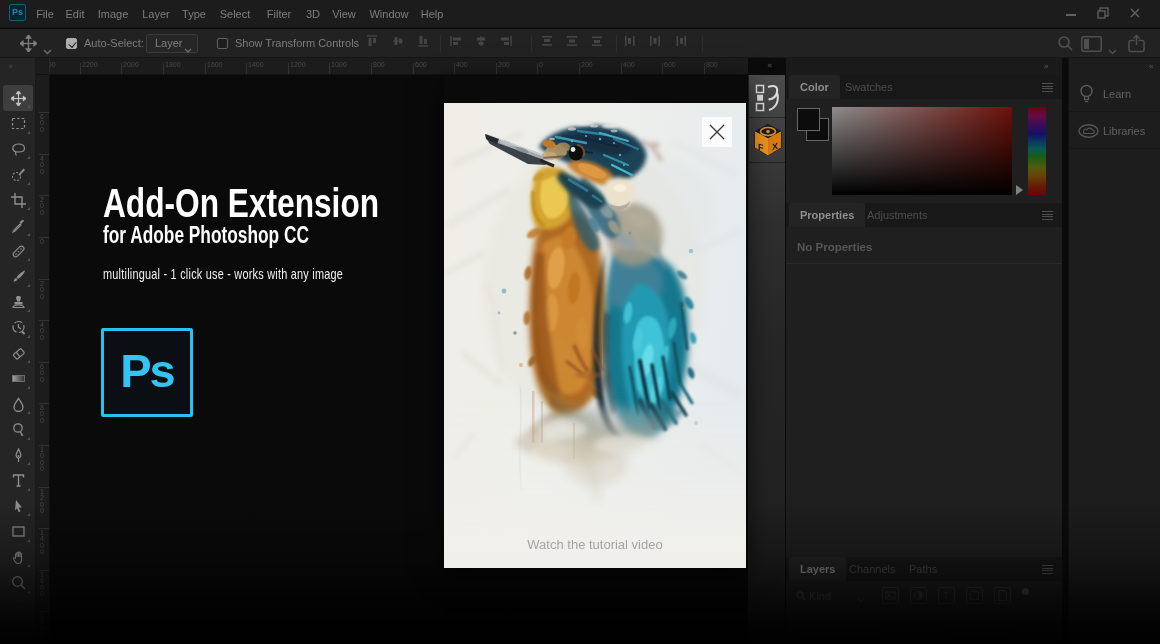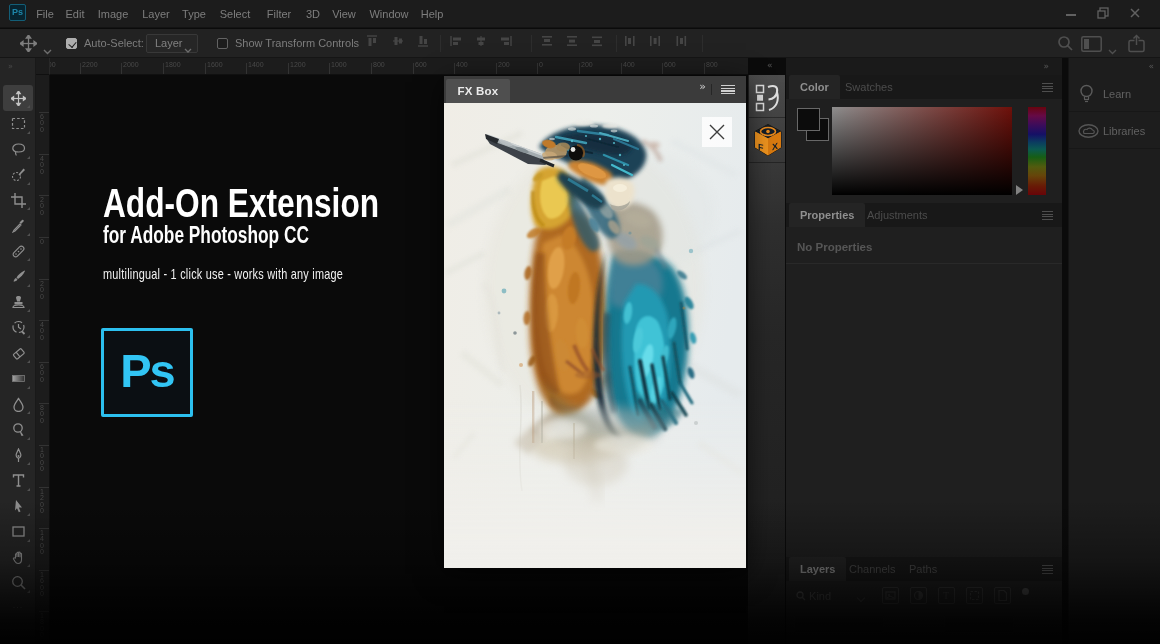--- a/index.html
+++ b/index.html
@@ -647,31 +647,20 @@
         <ellipse cx="10.5" cy="7" rx="9.5" ry="6.2" fill="none" stroke="#555" stroke-width="1.4"></ellipse>
         <path d="M6 9.5 C4.5 7 6.5 4.5 9 5.5 C10 3.5 13.5 3.5 14.5 6 C16.5 6 17 9 15 9.5 Z" fill="none" stroke="#555" stroke-width="1.2"></path>
       </svg>
       <span class="lc-label">Libraries</span>
     </div>
   </div>
 
   <div id="vignette"></div>
 
   <div id="fxpanel">
-    <div id="fxpanel-header">
-      <div id="fxpanel-tab">FX Box</div>
-      <div id="fxpanel-collapse" class="chev2">»</div>
-      <div id="fxpanel-headsep"></div>
-      <div id="fxpanel-menu">
-          <div></div>
-          <div></div>
-          <div></div>
-          <div></div>
-        </div>
-    </div>
     <div id="fxpanel-body">
       <div id="bird-art">
 <svg width="302" height="465" viewBox="0 0 302 465">
   <defs>
     <filter id="b5" x="-40%" y="-40%" width="180%" height="180%">
                 <feGaussianBlur stdDeviation="5"></feGaussianBlur>
               </filter>
     <filter id="b3" x="-40%" y="-40%" width="180%" height="180%">
                 <feGaussianBlur stdDeviation="3"></feGaussianBlur>
               </filter>
@@ -914,16 +903,17 @@
     <circle cx="186" cy="130" r="1.6" fill="#5a8a9a" opacity="0.5"></circle>
   </g>
 
   <rect x="0" y="295" width="302" height="170" fill="url(#fadeout)"></rect>
 </svg></div>
       <button id="fx-close">
         <svg width="18" height="18">
             <path d="M2 2 L16 16 M16 2 L2 16" stroke="#3d3d3d" stroke-width="1.4"></path>
           </svg>
       </button>
+      <div id="tutorial-link">Watch the tutorial video</div>
     </div>
   </div>
 
 </div>
 
 </body></html>

